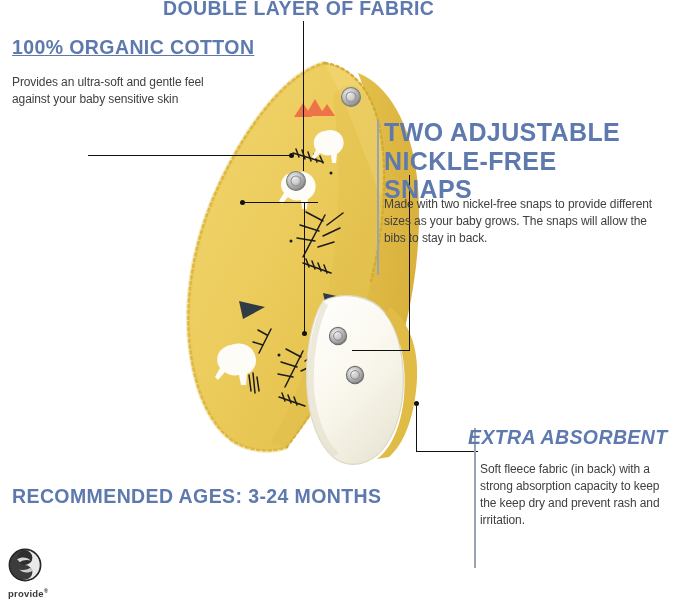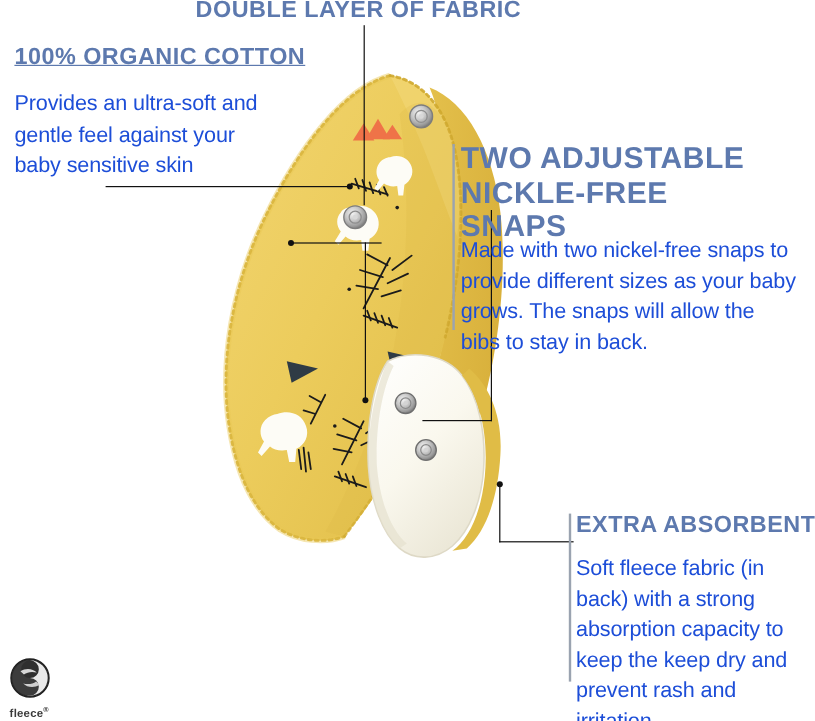--- a/index.html
+++ b/index.html
@@ -19,35 +19,35 @@
   .headline {
     color: #5d79ae;
     font-weight: bold;
     letter-spacing: 0.4px;
     line-height: 1.14;
     text-transform: uppercase;
     white-space: nowrap;
   }
   .headline.wrap { white-space: normal; }
   .body-copy {
-    color: #1d4ed8;
-    font-size: 18px;
+    color: #404040;
+    font-size: 12px;
     line-height: 1.42;
     letter-spacing: -0.1px;
   }
 
   
   #t-double { left: 163px; top: -3px; font-size: 19.5px; }
   #t-cotton { left: 12px;  top: 36px; font-size: 19.5px; text-decoration: underline; }
   #b-cotton { left: 12px;  top: 74px; width: 215px; }
 
   #t-snaps  { left: 384px; top: 118px; font-size: 25px; width: 250px; }
   #b-snaps  { left: 384px; top: 196px; width: 280px; }
 
-  #t-absorb { left: 480px; top: 426px; font-size: 19.5px; }
+  #t-absorb { left: 468px; top: 426px; font-size: 19.5px; font-style: italic; }
   #b-absorb { left: 480px; top: 461px; width: 196px; }
 
   #t-ages   { left: 12px;  top: 485px; font-size: 19.5px; }
 
   
   .ln-h { background: #111; height: 1.4px; }
   .ln-v { background: #111; width: 1.4px; }
   .ln-grey-v { background: #9aa3b0; width: 1.6px; }
   .dot {
     background: #111; border-radius: 50%;
@@ -299,28 +299,29 @@
 
   <div class="abs headline" id="t-cotton">100% ORGANIC COTTON</div>
   <div class="abs body-copy" id="b-cotton">Provides an ultra-soft and gentle feel against your baby sensitive skin</div>
 
   <div class="abs headline wrap" id="t-snaps">TWO ADJUSTABLE NICKLE-FREE SNAPS</div>
   <div class="abs body-copy" id="b-snaps">Made with two nickel-free snaps to provide different sizes as your baby grows. The snaps will allow the bibs to stay in back.</div>
 
   <div class="abs headline" id="t-absorb">EXTRA ABSORBENT</div>
   <div class="abs body-copy" id="b-absorb">Soft fleece fabric (in back) with a strong absorption capacity to keep the keep dry and prevent rash and irritation.</div>
 
+  <div class="abs headline" id="t-ages">RECOMMENDED AGES: 3-24 MONTHS</div>
 
   <div class="abs" id="logo">
     <svg id="logo-mark" viewBox="0 0 60 60" aria-hidden="true">
       <circle cx="30" cy="30" r="28" fill="#2f2f2f"></circle>
       <path d="M30 4 A26 26 0 0 1 30 56 A13 13 0 0 1 30 30 A13 13 0 0 0 30 4 Z" fill="#e9e9e9"></path>
       <path d="M30 56 A26 26 0 0 1 30 4 A13 13 0 0 0 30 30 A13 13 0 0 1 30 56 Z" fill="#3c3c3c"></path>
       <path d="M16 20 c8 -5 18 -4 24 2 c-7 -2 -14 -1 -19 3 z" fill="#d6d6d6"></path>
       <path d="M44 40 c-8 5 -18 4 -24 -2 c7 2 14 1 19 -3 z" fill="#cfcfcf"></path>
       <circle cx="30" cy="30" r="28" fill="none" stroke="#1f1f1f" stroke-width="2"></circle>
     </svg>
     <div id="logo-text">
-      <span>fleece</span><span style="font-size:6px;vertical-align:super;">®</span>
+      <span>provide</span><span style="font-size:6px;vertical-align:super;">®</span>
     </div>
   </div>
 
 </div>
 
 </body></html>

